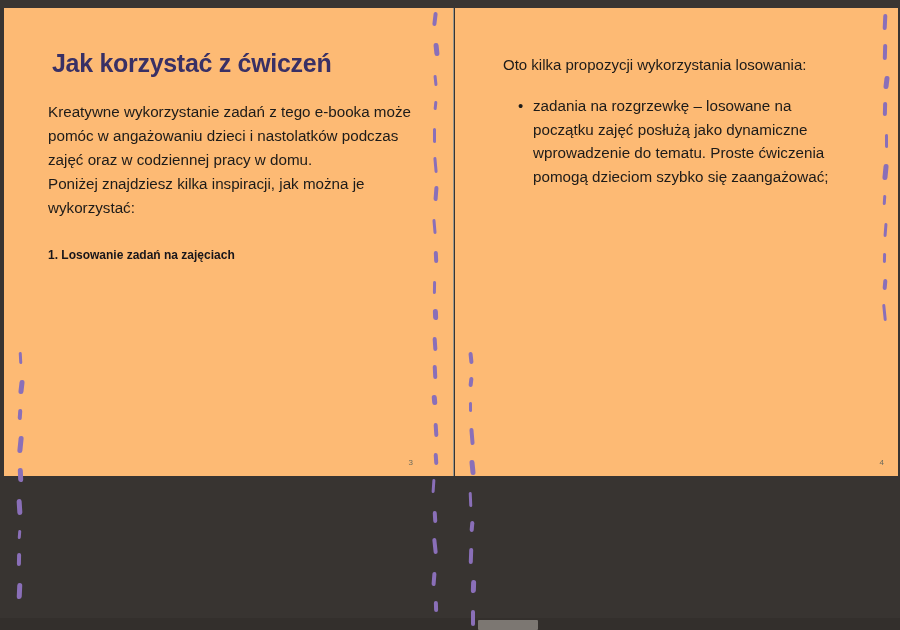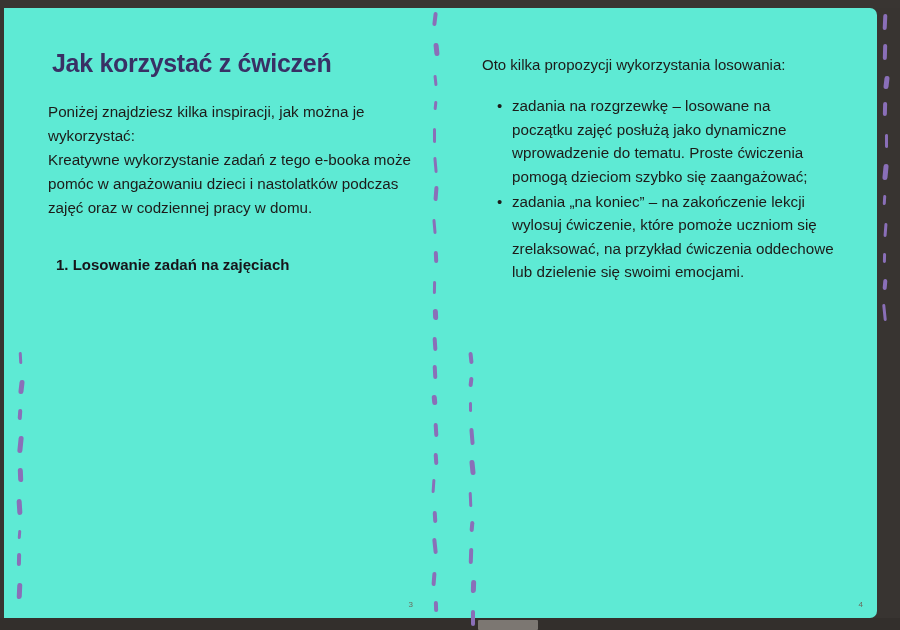--- a/index.html
+++ b/index.html
@@ -39,33 +39,32 @@
     left: 478px; top: 620px;
     width: 60px; height: 10px;
     background: #7c7772;
     border-radius: 1px;
   }
 
   
   .page {
     position: absolute;
     top: 8px;
-    height: 610px;
-    background: #5eead4;
+    height: 468px;
+    background: #fdba74;
     box-sizing: border-box;
   }
   .page-left {
     left: 4px;
     width: 450px;
     border-right: 1px solid #9a988c;
   }
   .page-right {
-    left: 434px;
+    left: 455px;
     width: 443px;
-    border-radius: 7px;
   }
 
   
   .dash {
     position: absolute;
     background: #8a6fb8;
     border-radius: 3px;
   }
 
   
@@ -85,24 +84,24 @@
   }
   .para {
     font-size: 15.2px;
     color: #1d1b19;
     line-height: 1.58;
     margin: 0;
   }
   .gap-sm { height: 20px; }
   .gap-md { height: 26px; }
   .subhead {
-    font-size: 15px;
+    font-size: 12px;
     font-weight: bold;
     color: #17151a;
-    margin: 8px;
+    margin: 0;
     line-height: 1.5;
   }
   .indented { margin-left: 6px; }
 
   
   .rp-inner {
     position: absolute;
     left: 48px;
     top: 45px;
     width: 360px;
@@ -146,36 +145,35 @@
 </head>
 <body>
 
 <div id="viewer">
 
   <div class="topbar"></div>
 
   <div class="page page-left">
     <div class="lp-inner">
       <h1 class="heading">Jak korzystać z ćwiczeń</h1>
+      <p class="para">Kreatywne wykorzystanie zadań z tego e-booka może pomóc w angażowaniu dzieci i nastolatków podczas zajęć oraz w codziennej pracy w domu.</p>
       <p class="para">Poniżej znajdziesz kilka inspiracji, jak można je wykorzystać:</p>
-      <p class="para">Kreatywne wykorzystanie zadań z tego e-booka może pomóc w angażowaniu dzieci i nastolatków podczas zajęć oraz w codziennej pracy w domu.</p>
       <div class="gap-md"></div>
       <p class="subhead">1. Losowanie zadań na zajęciach</p>
       <div class="gap-sm"></div>
       <div class="gap-sm"></div>
     </div>
     <div class="pagenum pagenum-left">3</div>
   </div>
 
   <div class="page page-right">
     <div class="rp-inner">
       <p class="intro">Oto kilka propozycji wykorzystania losowania:</p>
       <ul class="bullets">
         <li>zadania na rozgrzewkę – losowane na początku zajęć posłużą jako dynamiczne wprowadzenie do tematu. Proste ćwiczenia pomogą dzieciom szybko się zaangażować;</li>
-        <li>zadania „na koniec” – na zakończenie lekcji wylosuj ćwiczenie, które pomoże uczniom się zrelaksować, na przykład ćwiczenia oddechowe lub dzielenie się swoimi emocjami.</li>
       </ul>
     </div>
 
     <div class="pagenum pagenum-right">4</div>
   </div>
 
   <div class="bottombar"></div>
   <div class="scroll-thumb"></div>
 
 <div class="dash" style="left: 433px; top: 12px; width: 4px; height: 14px; background: rgb(138, 111, 184); transform: rotate(6.8deg);"></div>

